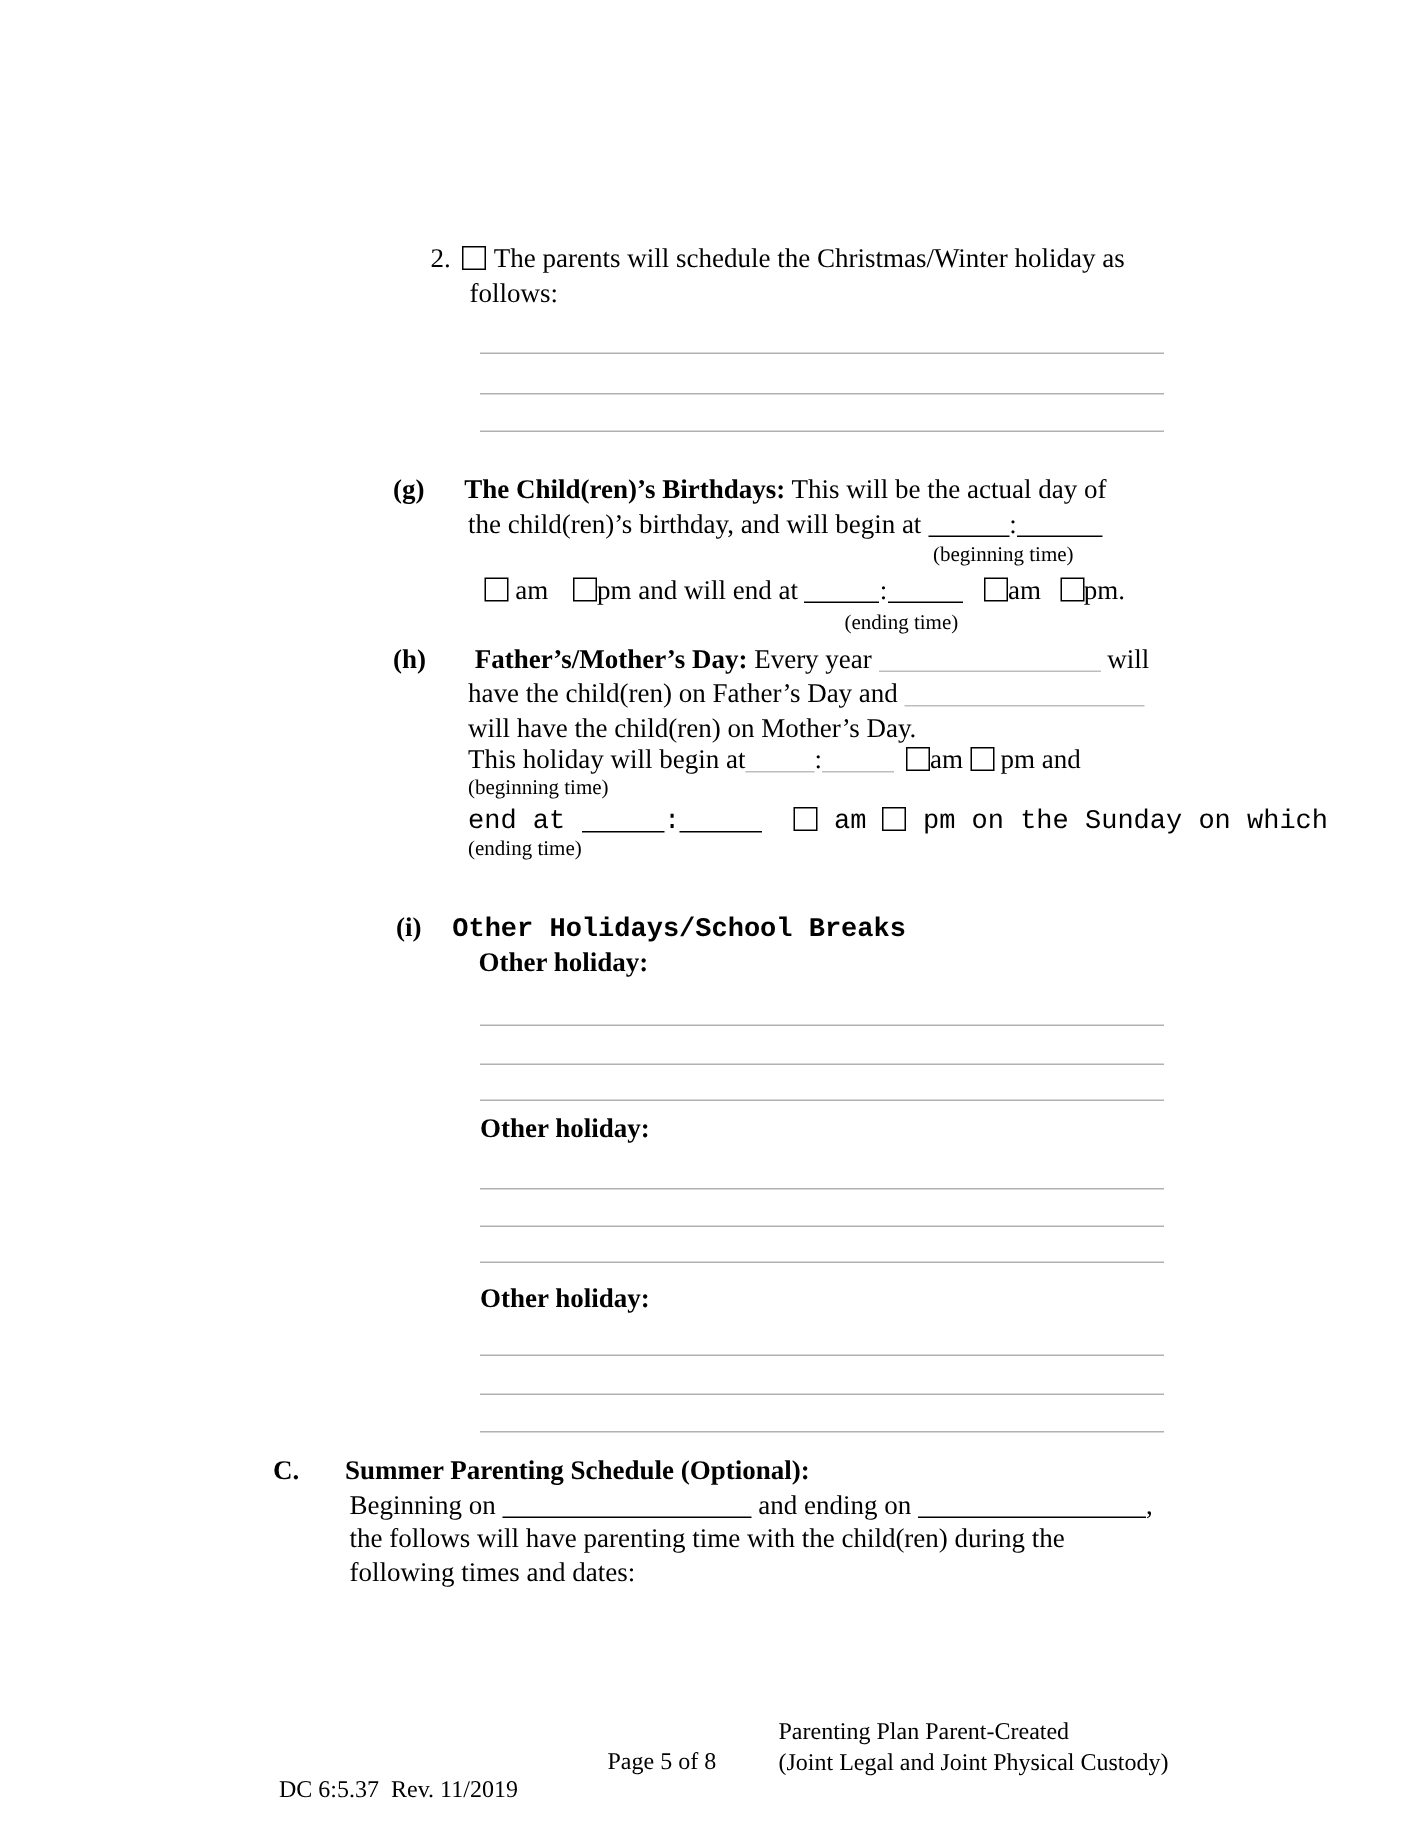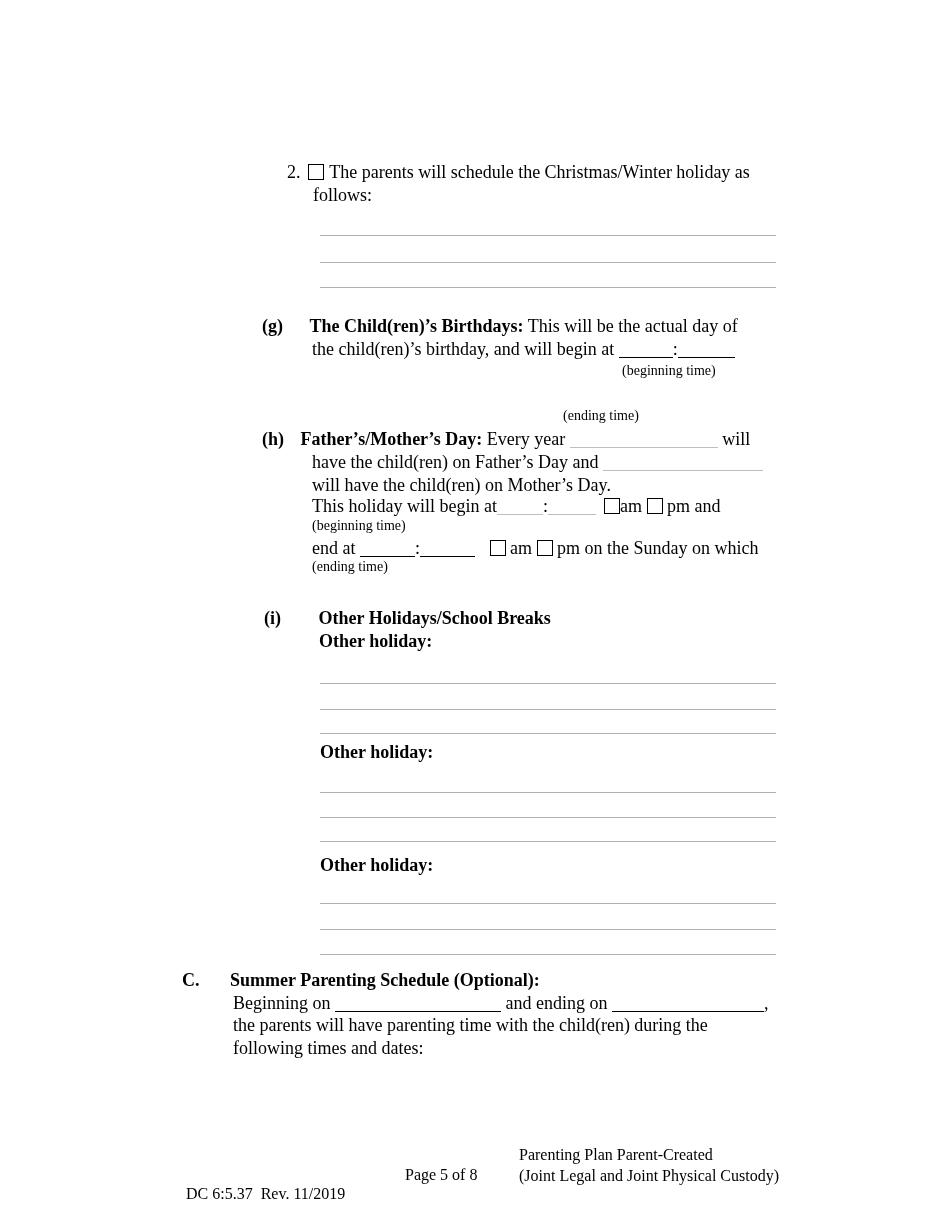--- a/index.html
+++ b/index.html
@@ -63,61 +63,69 @@
     <span class="b" style="margin-left:22px;">The Child(ren)’s Birthdays:</span>
     <span>This will be the actual day of</span>
   </div>
   <div class="abs" style="left:312px;top:339px;">
     <span>the child(ren)’s birthday, and will begin at</span>
     <span class="blank" style="width:54px;"></span><span>:</span><span class="blank" style="width:57px;"></span>
   </div>
   <div class="abs small" style="left:622px;top:363px;">
     <span>(beginning time)</span>
   </div>
+  <div class="abs" style="left:323px;top:383px;">
+    <span class="cb"></span>
+    <span>am</span>
+    <span class="cb ml12"></span><span>pm and will end at</span>
+    <span class="blank" style="width:50px;"></span><span>:</span><span class="blank" style="width:50px;"></span>
+    <span class="cb ml10"></span><span>am</span>
+    <span class="cb ml8"></span><span>pm.</span>
+  </div>
   <div class="abs small" style="left:563px;top:408px;">
     <span>(ending time)</span>
   </div>
 
   <div class="abs" style="left:262px;top:429px;">
     <span class="b">(h)</span>
-    <span class="b" style="margin-left:12px;">Father’s/Mother’s Day:</span>
+    <span class="b" style="margin-left:28px;">Father’s/Mother’s Day:</span>
     <span>Every year</span>
     <span class="blank gray" style="width:148px;"></span>
     <span>will</span>
   </div>
   <div class="abs" style="left:312px;top:452px;">
     <span>have the  child(ren) on Father’s Day and</span>
     <span class="blank gray" style="width:160px;"></span>
   </div>
   <div class="abs" style="left:312px;top:475px;">
     <span>will have the  child(ren) on Mother’s Day.</span>
   </div>
   <div class="abs" style="left:312px;top:496px;">
     <span>This holiday will begin at</span><span class="blank gray" style="width:46px;"></span><span>:</span><span class="blank gray" style="width:48px;"></span><span class="cb ml8"></span><span>am</span>
     <span class="cb"></span>
     <span>pm and</span>
   </div>
   <div class="abs small" style="left:312px;top:518px;">
     <span>(beginning time)</span>
   </div>
-  <div class="abs" style="left:312px;top:538px;">
+  <div class="abs" style="left:312px;top:538px;font-family:Liberation Mono, monospace;">
     <span>end at</span>
     <span class="blank" style="width:55px;"></span><span>:</span><span class="blank" style="width:55px;"></span>
     <span class="cb ml10"></span>
     <span>am</span>
     <span class="cb"></span>
     <span>pm on the Sunday on which</span>
   </div>
   <div class="abs small" style="left:312px;top:559px;">
     <span>(ending time)</span>
   </div>
 
   <div class="abs" style="left:264px;top:608px;">
     <span class="b">(i)</span>
-    <span class="b" style="margin-left:33px;">Other Holidays/School Breaks</span>
+    <span class="b" style="margin-left:16px;font-family:Liberation Mono, monospace;">Other Holidays/School Breaks</span>
   </div>
   <div class="abs b" style="left:319px;top:631px;">
     <span>Other holiday:</span>
   </div>
   <div class="wline" style="top:683px;"></div>
   <div class="wline" style="top:709px;"></div>
   <div class="wline" style="top:733px;"></div>
 
   <div class="abs b" style="left:320px;top:742px;">
     <span>Other holiday:</span>
@@ -137,21 +145,21 @@
     <span>Beginning on</span>
     <span class="blank" style="width:166px;"></span>
     <span>and ending on</span>
     <span class="blank" style="width:152px;"></span><span>,</span>
   </div>
   <div class="abs" style="left:182px;top:970px;">
     <span class="b">C.</span>
     <span class="b" style="margin-left:26px;">Summer Parenting Schedule (Optional):</span>
   </div>
   <div class="abs" style="left:233px;top:1015px;">
-    <span>the parents will have parenting time with the child(ren) during the</span>
+    <span>the follows will have parenting time with the child(ren) during the</span>
   </div>
   <div class="abs" style="left:233px;top:1038px;">
     <span>following times and dates:</span>
   </div>
 
   <div class="abs footer" style="left:170px;top:1162px;white-space:pre;">
     <span>DC 6:5.37  Rev. 11/2019</span>
   </div>
   <div class="abs footer" style="left:405px;top:1164px;">
     <span>Page 5 of 8</span>

